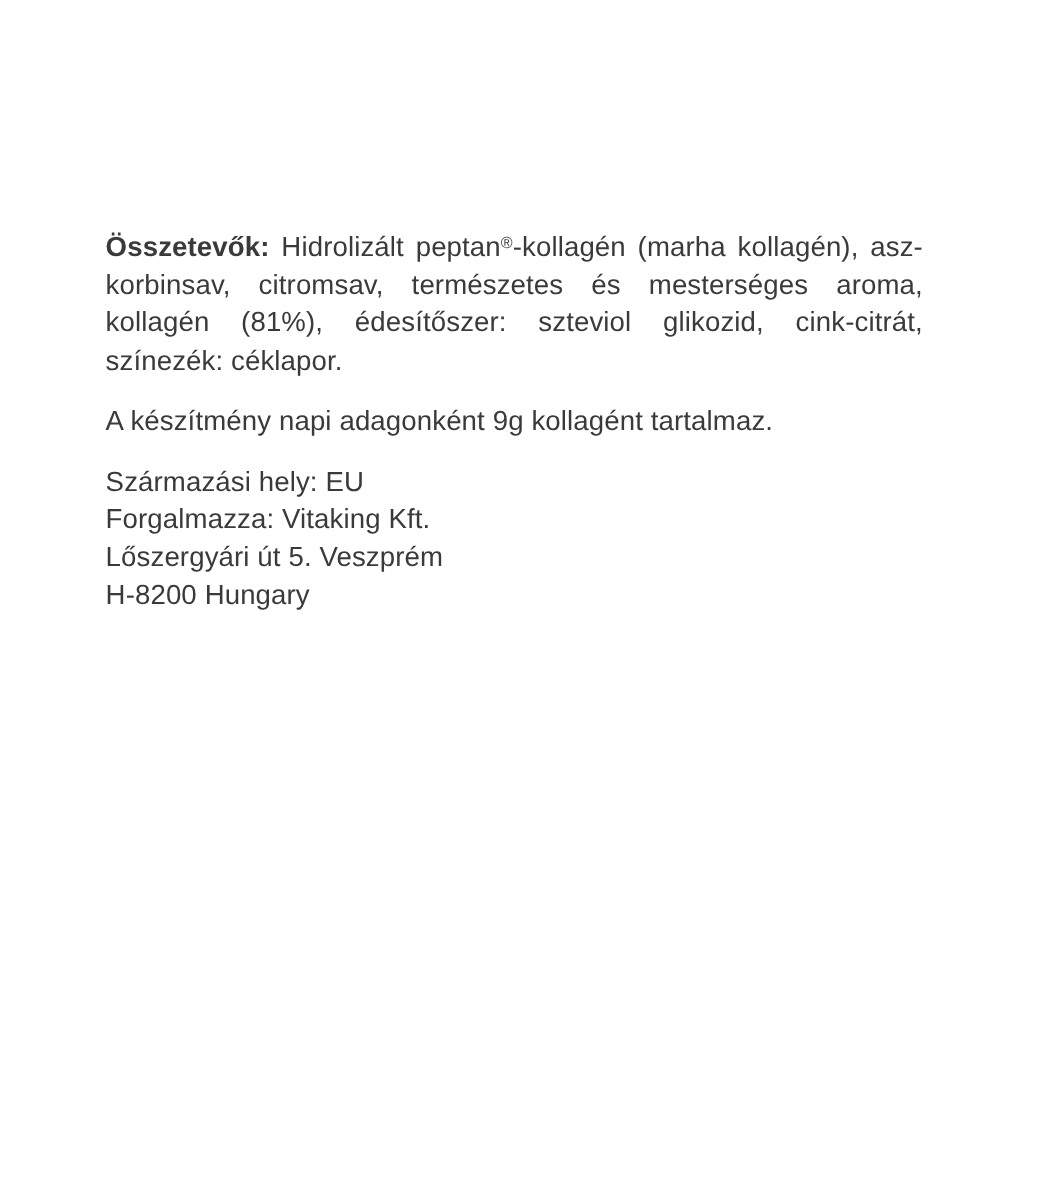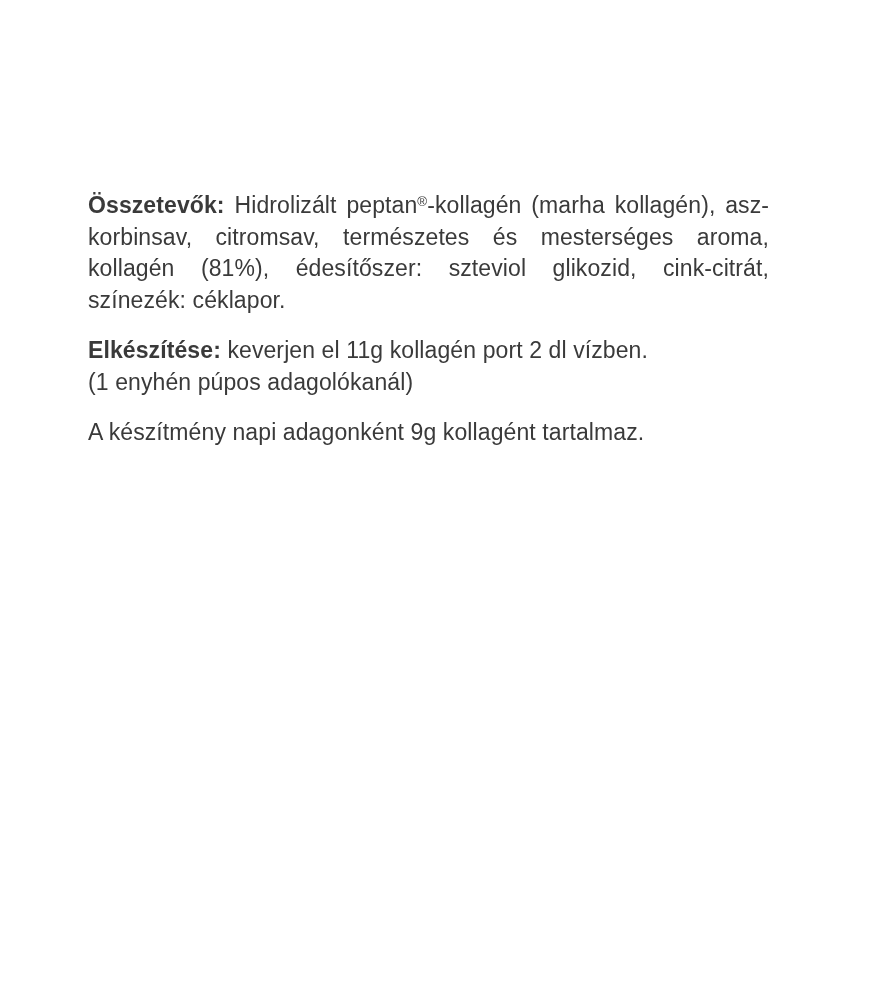--- a/index.html
+++ b/index.html
@@ -45,22 +45,24 @@
     font-weight: bold;
   }
 </style>
 </head>
 <body>
 
 <div class="label-text">
 
   <p class="just"><b class="lead">Összetevők:</b> <span>Hidrolizált peptan</span><sup class="reg">®</sup><span>-kollagén (marha kollagén), asz­korbinsav, citromsav, természetes és mesterséges aroma, kollagén (81%), édesítőszer: szteviol glikozid, cink-citrát, színezék: céklapor.</span></p>
 
-  <p><b class="lead">Elkészítése:</b> <span class="prelines">keverjen el 11g kollagén port 2 dl vízben.
-(1 enyhén púpos adagolókanál)</span></p>
 
   <p>A készítmény napi adagonként 9g kollagént tartalmaz.</p>
 
 
 
 
+  <p class="prelines">Származási hely: EU
+Forgalmazza: Vitaking Kft.
+Lőszergyári út 5. Veszprém
+H-8200 Hungary</p>
 
 </div>
 
 </body></html>

